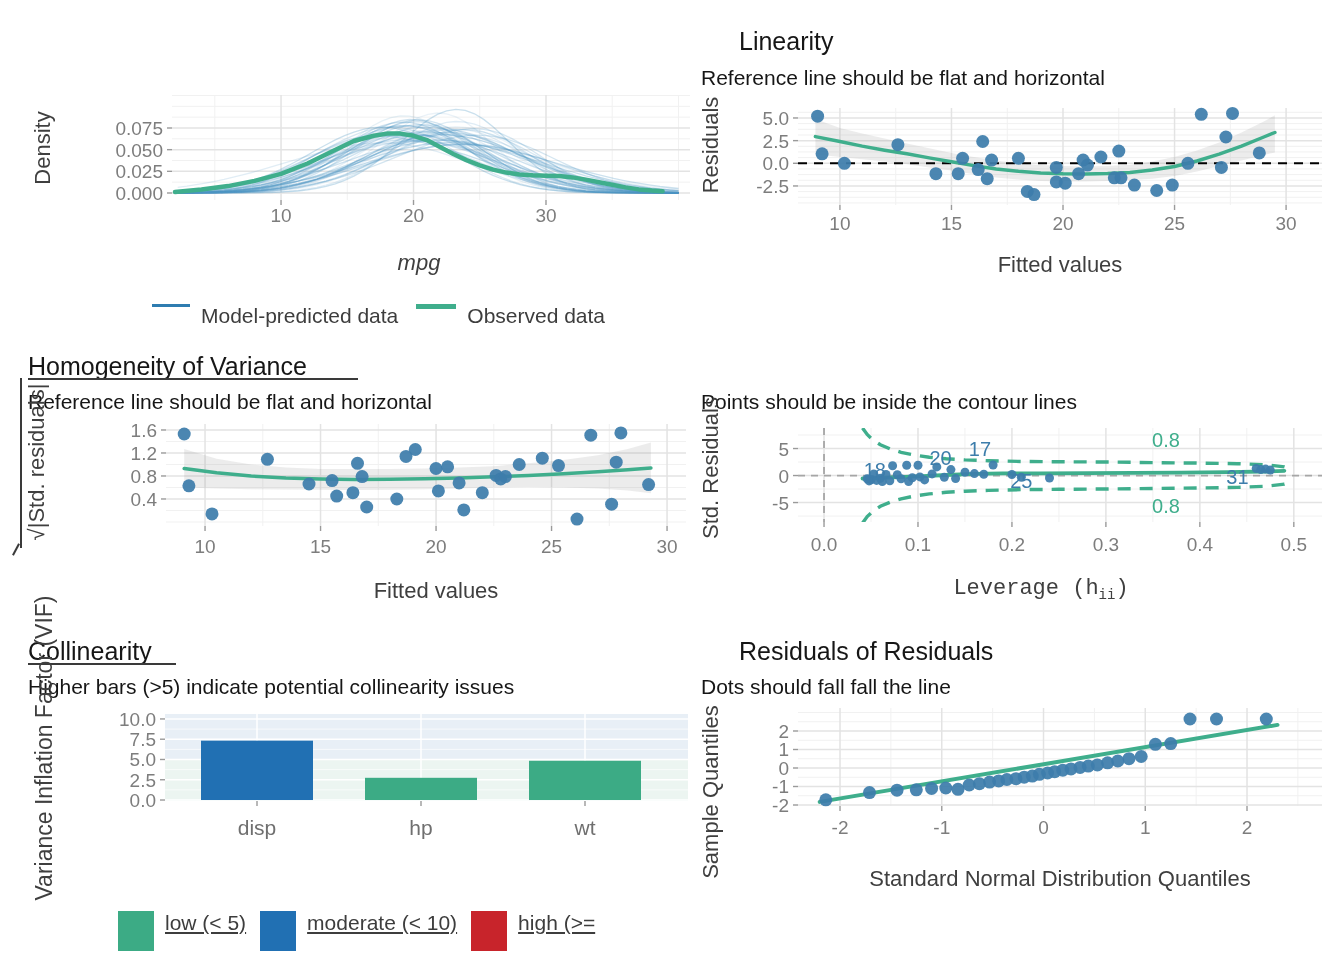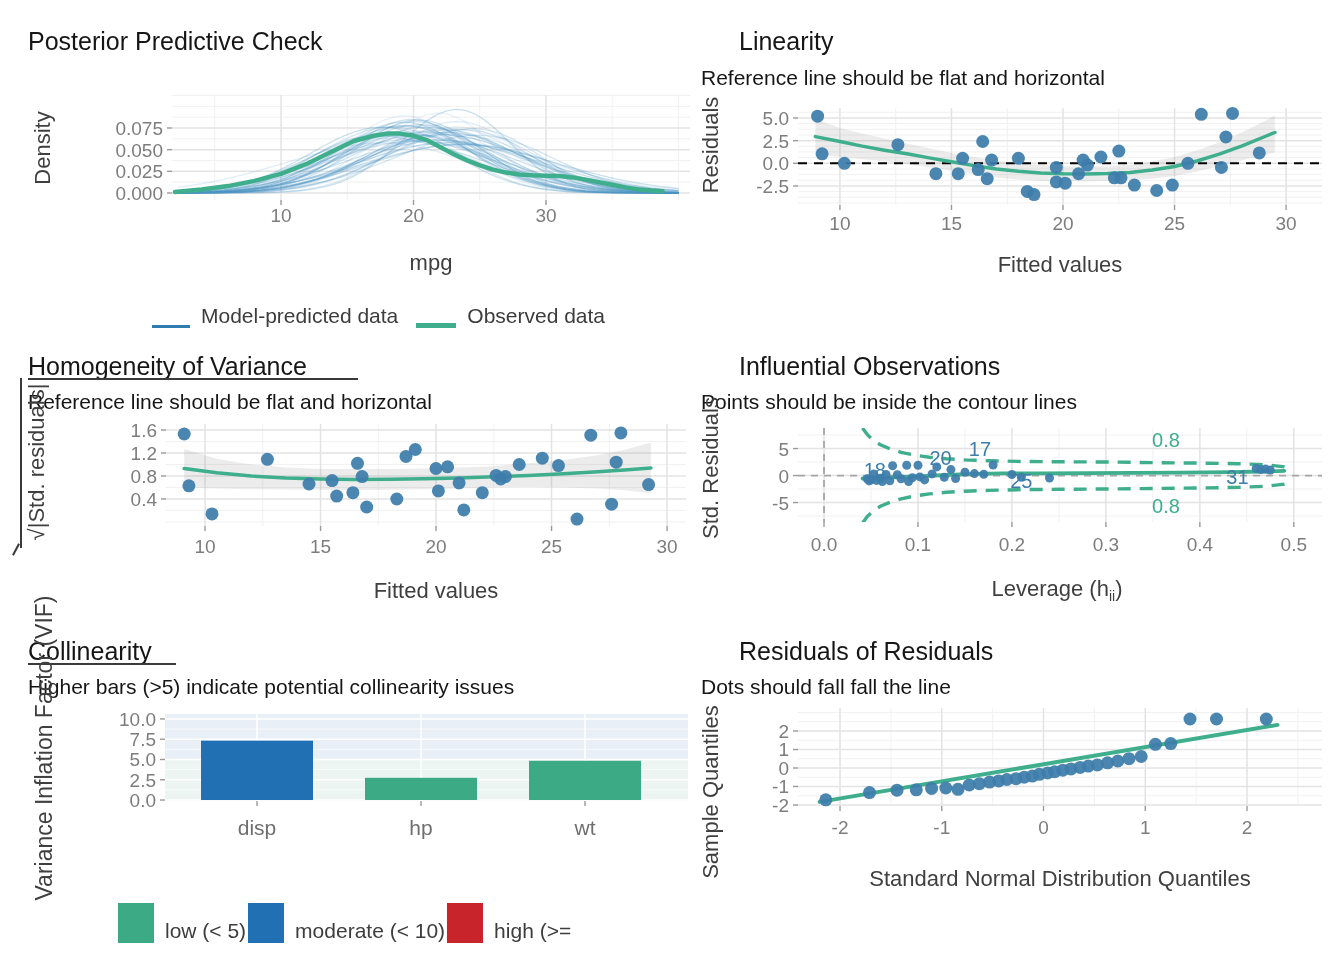--- a/index.html
+++ b/index.html
@@ -18,24 +18,24 @@
   .xlab{position:absolute;text-align:center;font-size:22px;color:#3f3f3f;white-space:nowrap;}
   .ylab{position:absolute;width:560px;height:28px;text-align:center;font-size:22px;color:#3f3f3f;
         transform:rotate(-90deg);white-space:nowrap;}
   .row1 .ptitle{left:28px;top:27px;} .row1 .psub{left:28px;top:66px;}
   .rowx .ptitle{left:28px;top:7px;}  .rowx .psub{left:28px;top:45px;}
   .rcol .ptitle{left:29px;margin-left:38px;} .rcol .psub{left:29px;}
   .tunderline{position:absolute;height:2px;background:#3a3a3a;}
   .vline-art{position:absolute;background:#3a3a3a;}
   .legend{position:absolute;display:flex;align-items:center;font-size:21px;color:#3d3d3d;white-space:nowrap;}
   #legend-ppc{left:152px;top:300px;gap:18px;height:32px;}
-  .litem{display:flex;align-items:flex-end;gap:11px;}
+  .litem{display:flex;align-items:flex-start;gap:11px;}
   .lline{display:inline-block;width:38px;height:3px;}
   .lline.thick{width:40px;height:5px;}
-  #legend-vif{left:118px;top:272px;gap:2px;height:42px;}
+  #legend-vif{left:118px;top:280px;gap:14px;height:42px;text-decoration:underline;}
   .lswatch{display:inline-block;width:36px;height:40px;}
   .subsc{font-size:14px;vertical-align:-5px;}
   #vif-label{position:absolute;left:-254px;top:733px;width:600px;height:30px;text-align:center;
              font-size:23px;color:#3f3f3f;transform:rotate(-90deg);white-space:nowrap;}
 </style>
 </head>
 <body>
 
 <div class="stage">
 
@@ -119,23 +119,22 @@
           <polyline points="177.7,192.7 187.0,192.5 196.2,192.3 205.5,192.1 214.8,191.7 224.1,191.2 233.3,190.5 242.6,189.7 251.9,188.6 261.2,187.3 270.4,185.6 279.7,183.6 289.0,181.3 298.3,178.5 307.5,175.3 316.8,171.7 326.1,167.8 335.3,163.6 344.6,159.2 353.9,154.6 363.2,150.1 372.4,145.8 381.7,141.8 391.0,138.3 400.3,135.5 409.5,133.4 418.8,132.2 428.1,131.8 437.4,132.5 446.6,134.0 455.9,136.4 465.2,139.5 474.5,143.3 483.7,147.5 493.0,152.0 502.3,156.6 511.5,161.2 520.8,165.7 530.1,169.9 539.4,173.8 548.6,177.2 557.9,180.3 567.2,182.9 576.5,185.1 585.7,186.9 595.0,188.4 604.3,189.6 613.6,190.5 622.8,191.2 632.1,191.7 641.4,192.1 650.7,192.4 659.9,192.6 669.2,192.7 678.5,192.8" fill="none" stroke="#4f97c5" stroke-width="1.3" stroke-opacity="0.27" clip-path="url(#chart-ppc-clip)"></polyline>
           <polyline points="177.7,192.1 187.0,191.8 196.2,191.3 205.5,190.7 214.8,190.0 224.1,189.1 233.3,187.9 242.6,186.5 251.9,184.9 261.2,182.9 270.4,180.6 279.7,178.0 289.0,175.0 298.3,171.8 307.5,168.3 316.8,164.5 326.1,160.5 335.3,156.5 344.6,152.5 353.9,148.6 363.2,145.0 372.4,141.7 381.7,139.0 391.0,136.8 400.3,135.4 409.5,134.7 418.8,134.8 428.1,135.7 437.4,137.5 446.6,139.9 455.9,143.0 465.2,146.6 474.5,150.5 483.7,154.7 493.0,159.1 502.3,163.4 511.5,167.5 520.8,171.4 530.1,175.0 539.4,178.2 548.6,181.1 557.9,183.5 567.2,185.6 576.5,187.3 585.7,188.7 595.0,189.8 604.3,190.6 613.6,191.3 622.8,191.8 632.1,192.2 641.4,192.4 650.7,192.6 659.9,192.7 669.2,192.8 678.5,192.9" fill="none" stroke="#4f97c5" stroke-width="1.3" stroke-opacity="0.11" clip-path="url(#chart-ppc-clip)"></polyline>
           <polyline points="177.7,187.3 187.0,186.1 196.2,184.7 205.5,183.1 214.8,181.3 224.1,179.4 233.3,177.2 242.6,174.9 251.9,172.5 261.2,169.9 270.4,167.2 279.7,164.4 289.0,161.6 298.3,158.8 307.5,156.1 316.8,153.5 326.1,151.0 335.3,148.7 344.6,146.8 353.9,145.2 363.2,143.9 372.4,143.2 381.7,142.9 391.0,143.1 400.3,143.9 409.5,145.1 418.8,146.9 428.1,149.1 437.4,151.7 446.6,154.6 455.9,157.8 465.2,161.1 474.5,164.4 483.7,167.8 493.0,171.0 502.3,174.1 511.5,177.0 520.8,179.6 530.1,181.9 539.4,184.0 548.6,185.7 557.9,187.3 567.2,188.5 576.5,189.5 585.7,190.4 595.0,191.0 604.3,191.5 613.6,191.9 622.8,192.2 632.1,192.5 641.4,192.6 650.7,192.7 659.9,192.8 669.2,192.9 678.5,192.9" fill="none" stroke="#4f97c5" stroke-width="1.3" stroke-opacity="0.17" clip-path="url(#chart-ppc-clip)"></polyline>
           <polyline points="177.7,192.4 187.0,192.2 196.2,191.9 205.5,191.6 214.8,191.2 224.1,190.7 233.3,190.1 242.6,189.3 251.9,188.4 261.2,187.3 270.4,186.1 279.7,184.6 289.0,183.0 298.3,181.2 307.5,179.2 316.8,177.0 326.1,174.6 335.3,172.1 344.6,169.5 353.9,166.8 363.2,164.0 372.4,161.2 381.7,158.5 391.0,155.9 400.3,153.4 409.5,151.1 418.8,149.1 428.1,147.3 437.4,145.9 446.6,144.9 455.9,144.3 465.2,144.2 474.5,144.5 483.7,145.3 493.0,146.5 502.3,148.2 511.5,150.2 520.8,152.6 530.1,155.3 539.4,158.2 548.6,161.2 557.9,164.3 567.2,167.4 576.5,170.5 585.7,173.4 595.0,176.2 604.3,178.7 613.6,181.1 622.8,183.1 632.1,184.9 641.4,186.5 650.7,187.9 659.9,189.0 669.2,189.9 678.5,190.6" fill="none" stroke="#4f97c5" stroke-width="1.3" stroke-opacity="0.28" clip-path="url(#chart-ppc-clip)"></polyline>
           <polyline points="177.7,192.9 187.0,192.9 196.2,192.8 205.5,192.7 214.8,192.5 224.1,192.3 233.3,191.9 242.6,191.4 251.9,190.6 261.2,189.6 270.4,188.2 279.7,186.3 289.0,184.0 298.3,181.0 307.5,177.4 316.8,173.1 326.1,168.2 335.3,162.6 344.6,156.5 353.9,150.1 363.2,143.6 372.4,137.3 381.7,131.5 391.0,126.6 400.3,122.9 409.5,120.6 418.8,119.8 428.1,120.7 437.4,123.1 446.6,127.0 455.9,132.0 465.2,137.9 474.5,144.3 483.7,150.9 493.0,157.4 502.3,163.5 511.5,169.2 520.8,174.1 530.1,178.3 539.4,181.9 548.6,184.7 557.9,186.9 567.2,188.7 576.5,190.0 585.7,190.9 595.0,191.6 604.3,192.1 613.6,192.4 622.8,192.6 632.1,192.8 641.4,192.9 650.7,192.9 659.9,192.9 669.2,193.0 678.5,193.0" fill="none" stroke="#4f97c5" stroke-width="1.3" stroke-opacity="0.26" clip-path="url(#chart-ppc-clip)"></polyline>
           <polyline points="177.7,192.9 187.0,192.8 196.2,192.8 205.5,192.6 214.8,192.5 224.1,192.3 233.3,191.9 242.6,191.5 251.9,190.9 261.2,190.1 270.4,189.1 279.7,187.8 289.0,186.2 298.3,184.2 307.5,181.7 316.8,178.8 326.1,175.4 335.3,171.6 344.6,167.3 353.9,162.6 363.2,157.7 372.4,152.6 381.7,147.6 391.0,142.8 400.3,138.4 409.5,134.7 418.8,131.7 428.1,129.7 437.4,128.8 446.6,128.9 455.9,130.2 465.2,132.4 474.5,135.6 483.7,139.6 493.0,144.1 502.3,149.0 511.5,154.0 520.8,159.1 530.1,163.9 539.4,168.5 548.6,172.7 557.9,176.4 567.2,179.7 576.5,182.5 585.7,184.8 595.0,186.7 604.3,188.2 613.6,189.4 622.8,190.4 632.1,191.1 641.4,191.6 650.7,192.0 659.9,192.3 669.2,192.5 678.5,192.7" fill="none" stroke="#4f97c5" stroke-width="1.3" stroke-opacity="0.14" clip-path="url(#chart-ppc-clip)"></polyline>
           <polyline points="177.7,193.0 187.0,192.9 196.2,192.9 205.5,192.8 214.8,192.7 224.1,192.5 233.3,192.3 242.6,191.9 251.9,191.4 261.2,190.8 270.4,189.9 279.7,188.7 289.0,187.1 298.3,185.2 307.5,182.9 316.8,180.2 326.1,176.9 335.3,173.3 344.6,169.3 353.9,165.0 363.2,160.6 372.4,156.1 381.7,151.7 391.0,147.6 400.3,143.9 409.5,140.8 418.8,138.2 428.1,136.2 437.4,134.9 446.6,134.2 455.9,134.2 465.2,134.8 474.5,136.0 483.7,137.8 493.0,140.3 502.3,143.3 511.5,146.9 520.8,151.0 530.1,155.5 539.4,160.2 548.6,165.0 557.9,169.7 567.2,174.1 576.5,178.0 585.7,181.5 595.0,184.4 604.3,186.8 613.6,188.6 622.8,190.0 632.1,191.0 641.4,191.7 650.7,192.2 659.9,192.5 669.2,192.7 678.5,192.8" fill="none" stroke="#4f97c5" stroke-width="1.3" stroke-opacity="0.18" clip-path="url(#chart-ppc-clip)"></polyline>
           <polyline points="175.0,192.1 201.5,189.5 228.0,186.1 254.5,180.9 281.0,173.9 307.5,163.5 334.0,150.5 353.9,141.0 373.8,135.8 387.0,133.6 400.3,133.6 413.5,135.8 426.8,140.1 440.0,147.1 453.3,154.0 466.5,160.1 479.8,165.3 493.0,169.6 506.2,172.6 519.5,174.4 532.7,175.2 546.0,175.7 559.2,176.1 572.5,177.4 585.7,179.6 599.0,182.2 612.2,184.8 625.5,187.4 638.7,189.4 652.0,190.6 662.6,191.3" fill="none" stroke="#3fae8c" stroke-width="4.5" stroke-linecap="round" stroke-linejoin="round" clip-path="url(#chart-ppc-clip)"></polyline>
         </g>
       </svg>
-    <h2 class="ptitle">Posterior Predictive Check</h2>
     <div class="ylab" style="left:-236px;top:134px;">Density</div>
-    <div class="xlab" style="left:331px;top:250px;width:200px;">mpg</div>
+    <div class="xlab" style="left:319px;top:250px;width:200px;font-style:italic;">mpg</div>
     <div class="legend" id="legend-ppc">
       <span class="litem">
         <span class="lline" style="background: rgb(46, 124, 176);"></span>
         <span>Model-predicted data</span>
       </span>
       <span class="litem">
         <span class="lline thick" style="background: rgb(63, 174, 140);"></span>
         <span>Observed data</span>
       </span>
     </div>
@@ -405,24 +404,23 @@
           <circle cx="1270.3" cy="470.1" r="4.5" fill="#3d7dab" fill-opacity="0.93"></circle>
           <text x="874.7631343015959" y="477.1379310344828" text-anchor="middle" fill="#3d7dab" font-size="20" font-family="&quot;Liberation Sans&quot;,&quot;DejaVu Sans&quot;,sans-serif">18</text>
           <text x="940.5332616101847" y="465.2528735632184" text-anchor="middle" fill="#3d7dab" font-size="20" font-family="&quot;Liberation Sans&quot;,&quot;DejaVu Sans&quot;,sans-serif">20</text>
           <text x="979.995337995338" y="456.0689655172414" text-anchor="middle" fill="#3d7dab" font-size="20" font-family="&quot;Liberation Sans&quot;,&quot;DejaVu Sans&quot;,sans-serif">17</text>
           <text x="1021.3365608750224" y="487.9425287356322" text-anchor="middle" fill="#3d7dab" font-size="20" font-family="&quot;Liberation Sans&quot;,&quot;DejaVu Sans&quot;,sans-serif">25</text>
           <text x="1237.4384077461" y="484.0528735632184" text-anchor="middle" fill="#3d7dab" font-size="20" font-family="&quot;Liberation Sans&quot;,&quot;DejaVu Sans&quot;,sans-serif">31</text>
           <text x="1166.030840953918" y="446.88505747126436" text-anchor="middle" fill="#3fae8c" font-size="20" font-family="&quot;Liberation Sans&quot;,&quot;DejaVu Sans&quot;,sans-serif">0.8</text>
           <text x="1166.030840953918" y="512.7931034482758" text-anchor="middle" fill="#3fae8c" font-size="20" font-family="&quot;Liberation Sans&quot;,&quot;DejaVu Sans&quot;,sans-serif">0.8</text>
         </g>
       </svg>
-    <h2 class="ptitle">Influential Observations</h2>
     <div class="psub">Points should be inside the contour lines</div>
     <div class="ylab" style="left:-240px;top:109px;">Std. Residuals</div>
-    <div class="xlab" style="left:255px;top:231px;width:260px;">
+    <div class="xlab" style="left:239px;top:231px;width:260px;font-family:Liberation Mono, monospace;">
       <span>Leverage (h</span><span class="subsc">ii</span><span>)</span>
     </div>
   </section>
 
   <section id="sec-collin" class="rowx">
     <svg id="chart-collin" width="690" height="330">
         <g transform="translate(0,-630)">
           <clipPath id="chart-collin-clip">
             <rect x="165" y="714" width="523" height="87"></rect>
           </clipPath>

